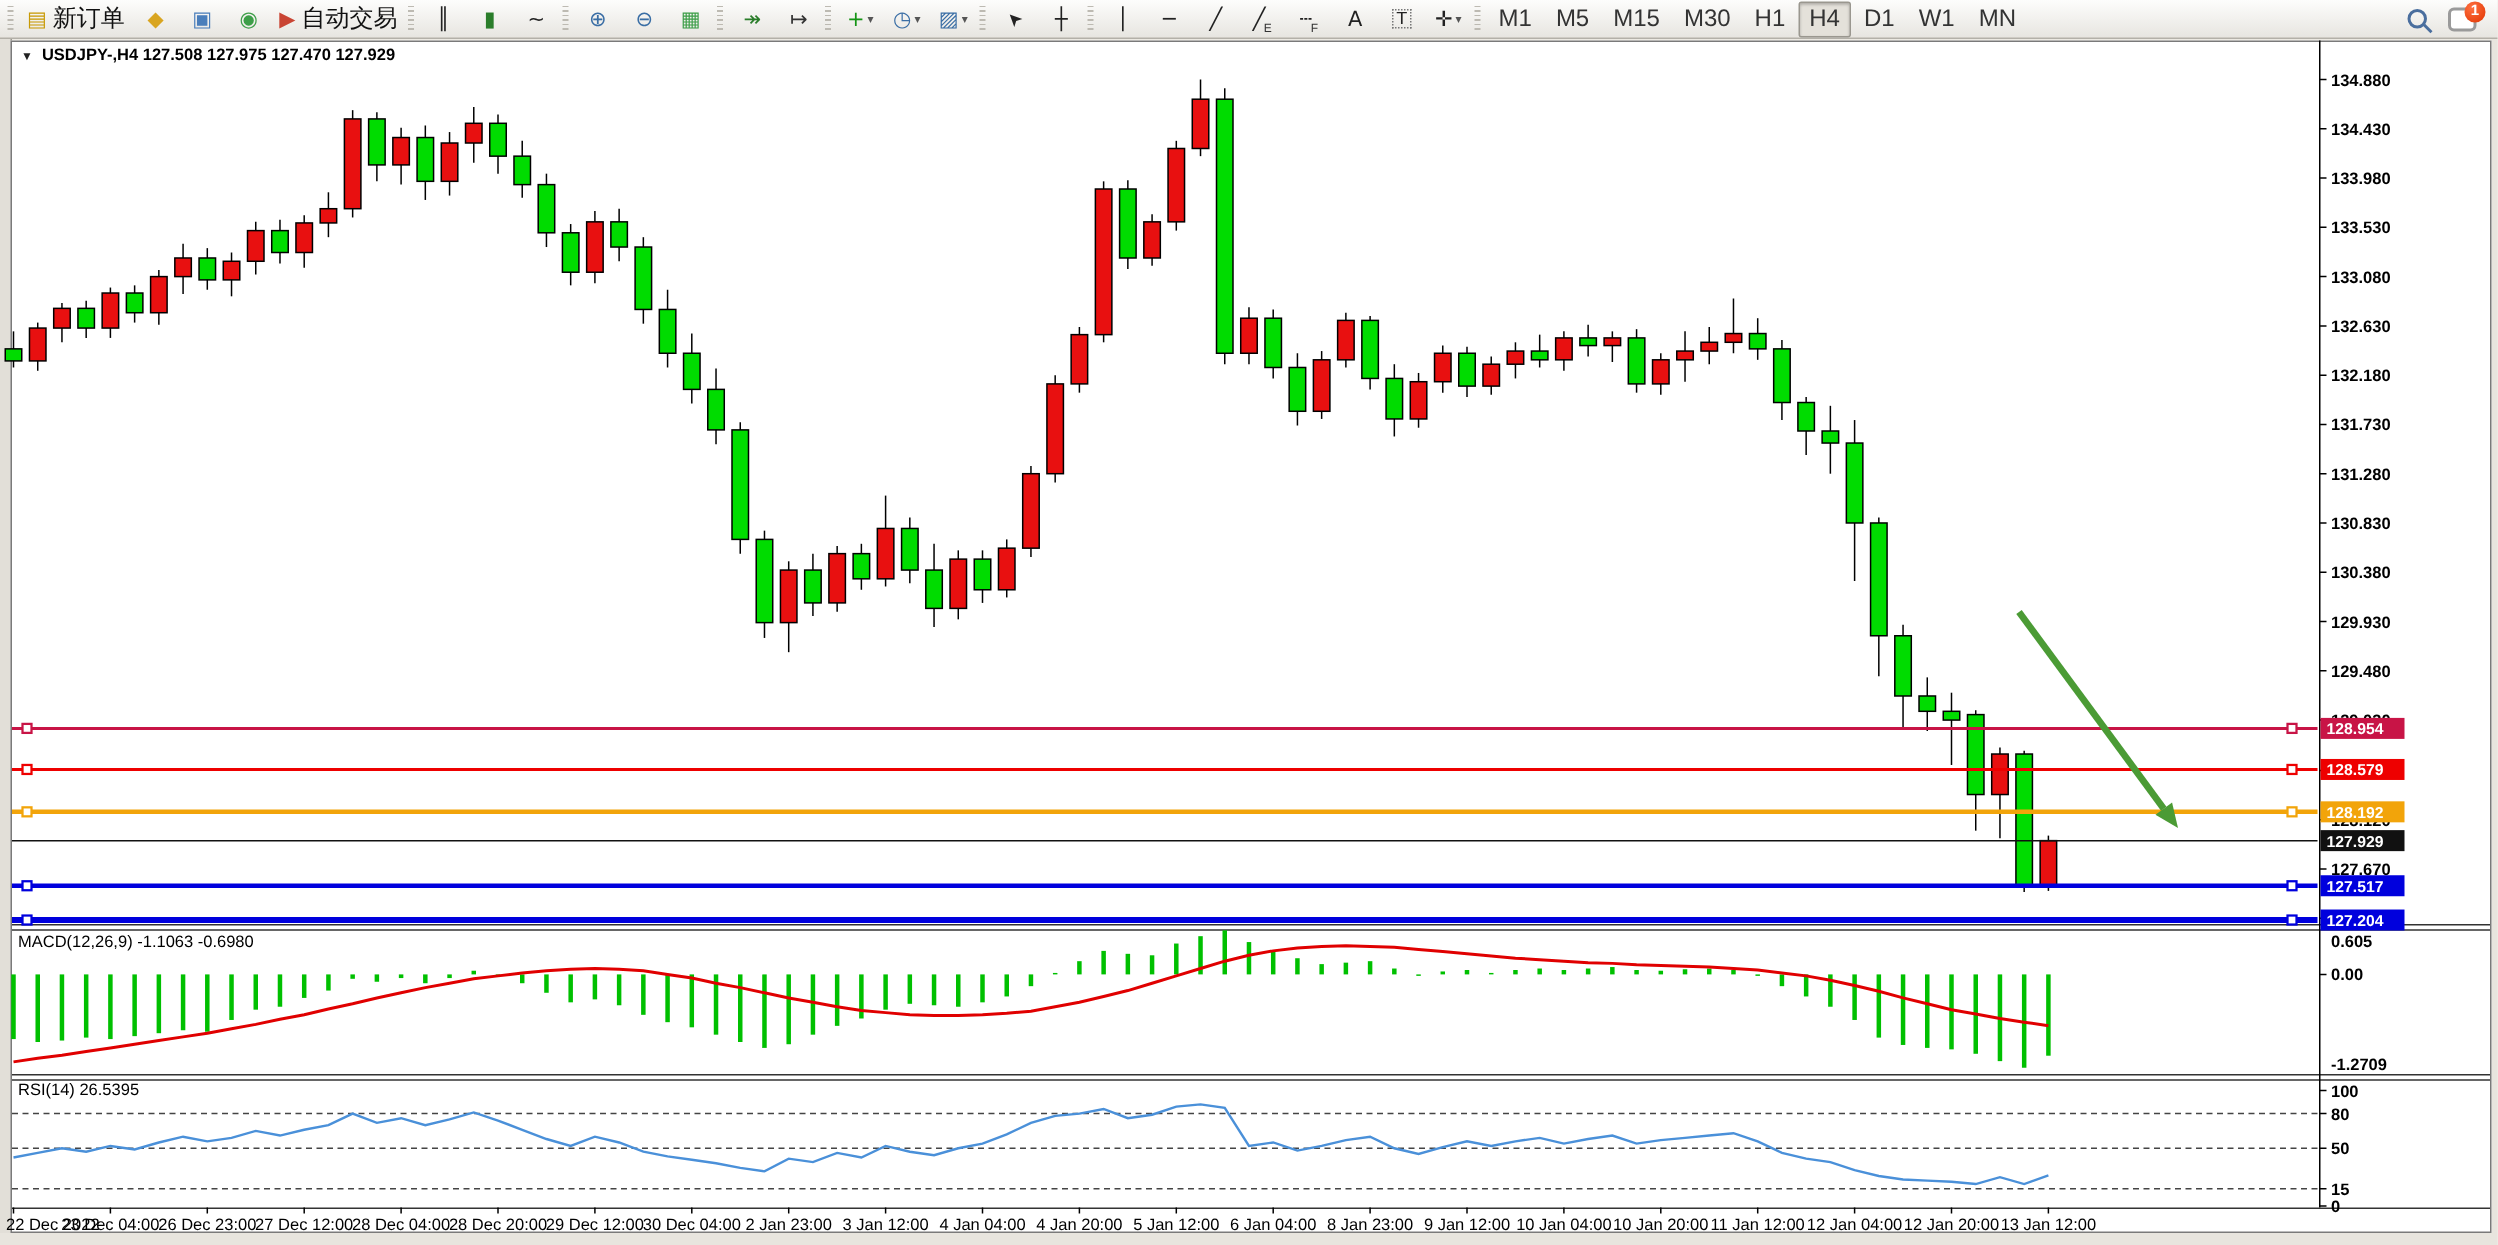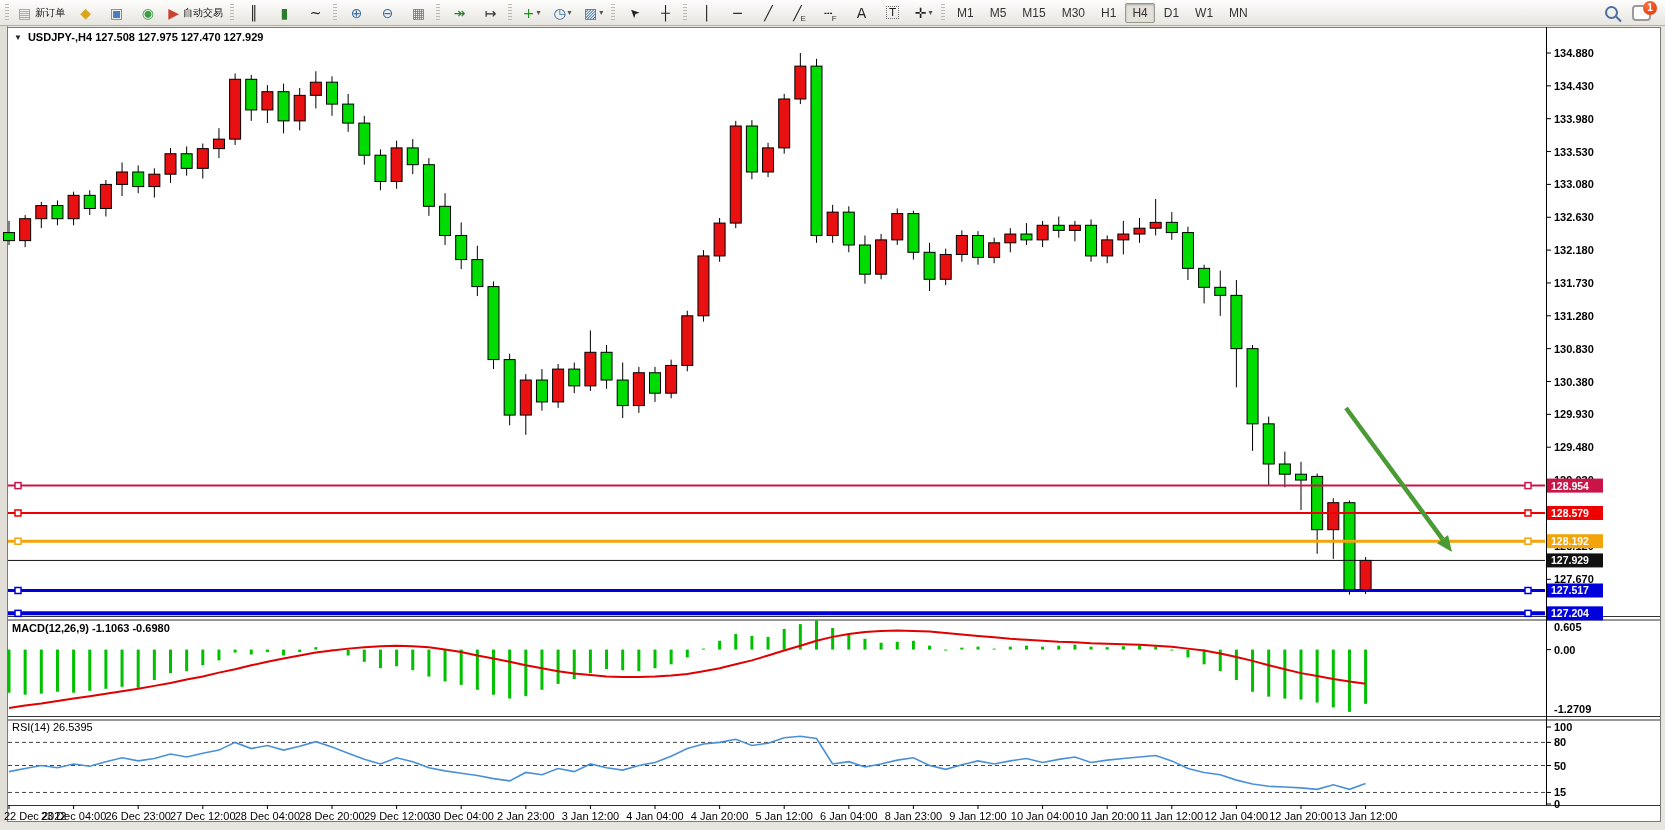--- a/index.html
+++ b/index.html
@@ -11,43 +11,43 @@
     display:flex;align-items:center;box-sizing:border-box;padding-left:3px;z-index:20;}
   .tb-grip{width:4px;height:18px;margin:0 4px 0 2px;
     background:repeating-linear-gradient(to bottom,#bdbab2 0 1px,rgba(0,0,0,0) 1px 3px);}
   .tb-btn{height:21px;min-width:21px;display:flex;align-items:center;justify-content:center;
     padding:0 3px;margin:0 1px;border:1px solid rgba(0,0,0,0);border-radius:2px;cursor:default;}
   .glyph{font-family:"DejaVu Sans","DejaVu Sans Mono",sans-serif;font-size:14px;line-height:1;}
   [data-name="cursor-icon"] .glyph{display:inline-block;transform:rotate(-135deg);font-size:12px;}
   [data-name="text-label-icon"] .glyph{border:1px dotted #777;padding:0 2px;font-size:11px;}
   .sub{font-size:8px;color:#333;align-self:flex-end;margin-left:-1px;}
   .dd{font-size:8px;color:#555;margin-left:2px;}
-  .tb-label{font-size:10px;color:#111;margin-left:4px;white-space:nowrap;}
-  .tf-btn{font-size:12px;color:#333;padding:2px 6px;margin:0 1px;border:1px solid rgba(0,0,0,0);border-radius:2px;}
+  .tb-label{font-size:16px;color:#111;margin-left:4px;white-space:nowrap;}
+  .tf-btn{font-size:16px;color:#333;padding:2px 6px;margin:0 1px;border:1px solid rgba(0,0,0,0);border-radius:2px;}
   .tf-btn.active{background:#e4e1da;border:1px solid #9a978f;box-shadow:inset 0 1px 2px rgba(0,0,0,.25);}
   .tb-right{margin-left:auto;display:flex;align-items:center;gap:14px;padding-right:14px;}
   .mag{width:9px;height:9px;border:2px solid #4a6e9e;border-radius:50%;position:relative;}
   .mag::after{content:"";position:absolute;width:7px;height:2px;background:#4a6e9e;
     transform:rotate(45deg);right:-6px;bottom:-3px;}
   .chat{width:15px;height:12px;border:2px solid #9a9a9a;border-radius:4px;background:#fff;position:relative;}
   .chat-badge{position:absolute;top:-6px;right:-8px;width:14px;height:14px;border-radius:50%;
     background:radial-gradient(circle at 35% 30%,#ff7040,#e03400);color:#fff;font-size:10px;font-weight:bold;
     display:flex;align-items:center;justify-content:center;}
   
   .left-rail{position:absolute;left:0;top:26px;width:7px;height:804px;background:#e2dfd8;border-right:1px solid #9a978f;}
   .bottom-rail{position:absolute;left:0;top:822px;width:1665px;height:8px;background:#e8e5de;}
   .right-rail{position:absolute;left:1661px;top:26px;width:4px;height:796px;background:#e8e5de;}
   .chart-window{position:absolute;left:7px;top:27px;width:1654px;height:795px;background:#fff;
     border:1px solid #7a7a7a;box-sizing:border-box;}
   #chart-svg{position:absolute;left:0;top:0;width:1665px;height:830px;z-index:5;}
   .ohlc-header{position:absolute;left:14px;top:31px;z-index:8;font-size:11px;font-weight:bold;color:#000;
     display:flex;align-items:center;gap:6px;}
   .ohlc-header .tri{font-size:8px;color:#222;}
   .pane-label{position:absolute;z-index:8;font-size:11px;color:#000;}
-  #macd-label{left:12px;top:622px;font-weight:bold;}
+  #macd-label{left:12px;top:622px;}
   #rsi-label{left:12px;top:721px;text-align:center;}
 </style>
 </head>
 <body>
 
 <div class="app" data-name="mt4-window">
   <div class="toolbar" id="toolbar" data-name="main-toolbar">
       <div class="tb-grip" data-name="toolbar-grip-trade"></div>
       <div class="tb-btn" data-name="new-order-button">
         <span class="glyph" style="color: rgb(200, 154, 6);">▤</span>

